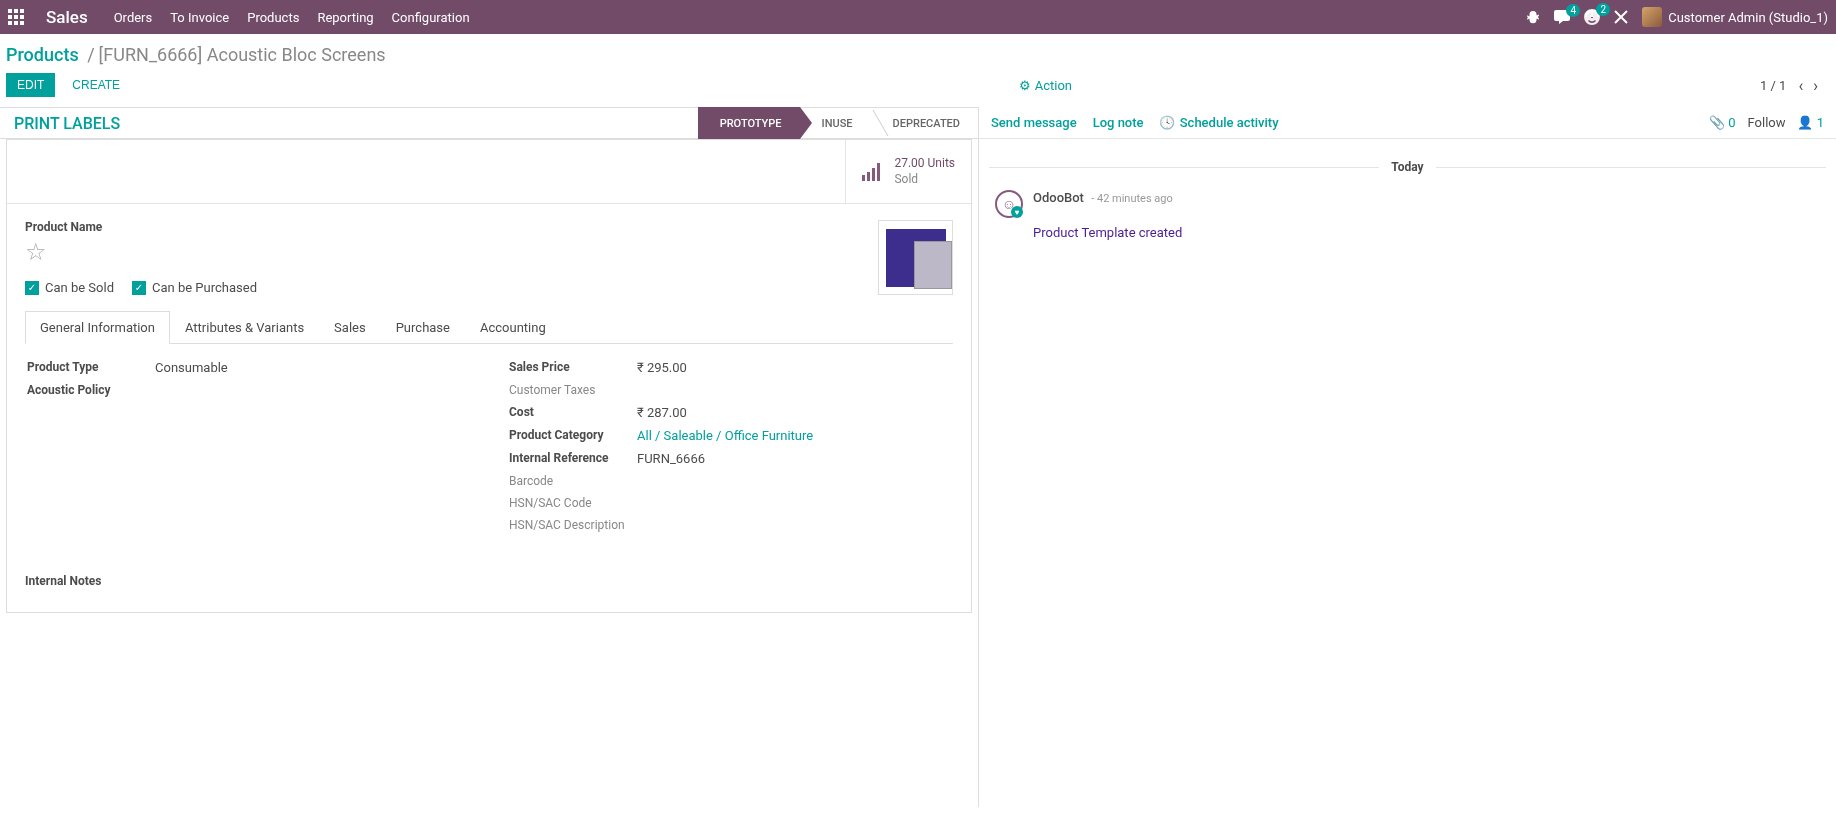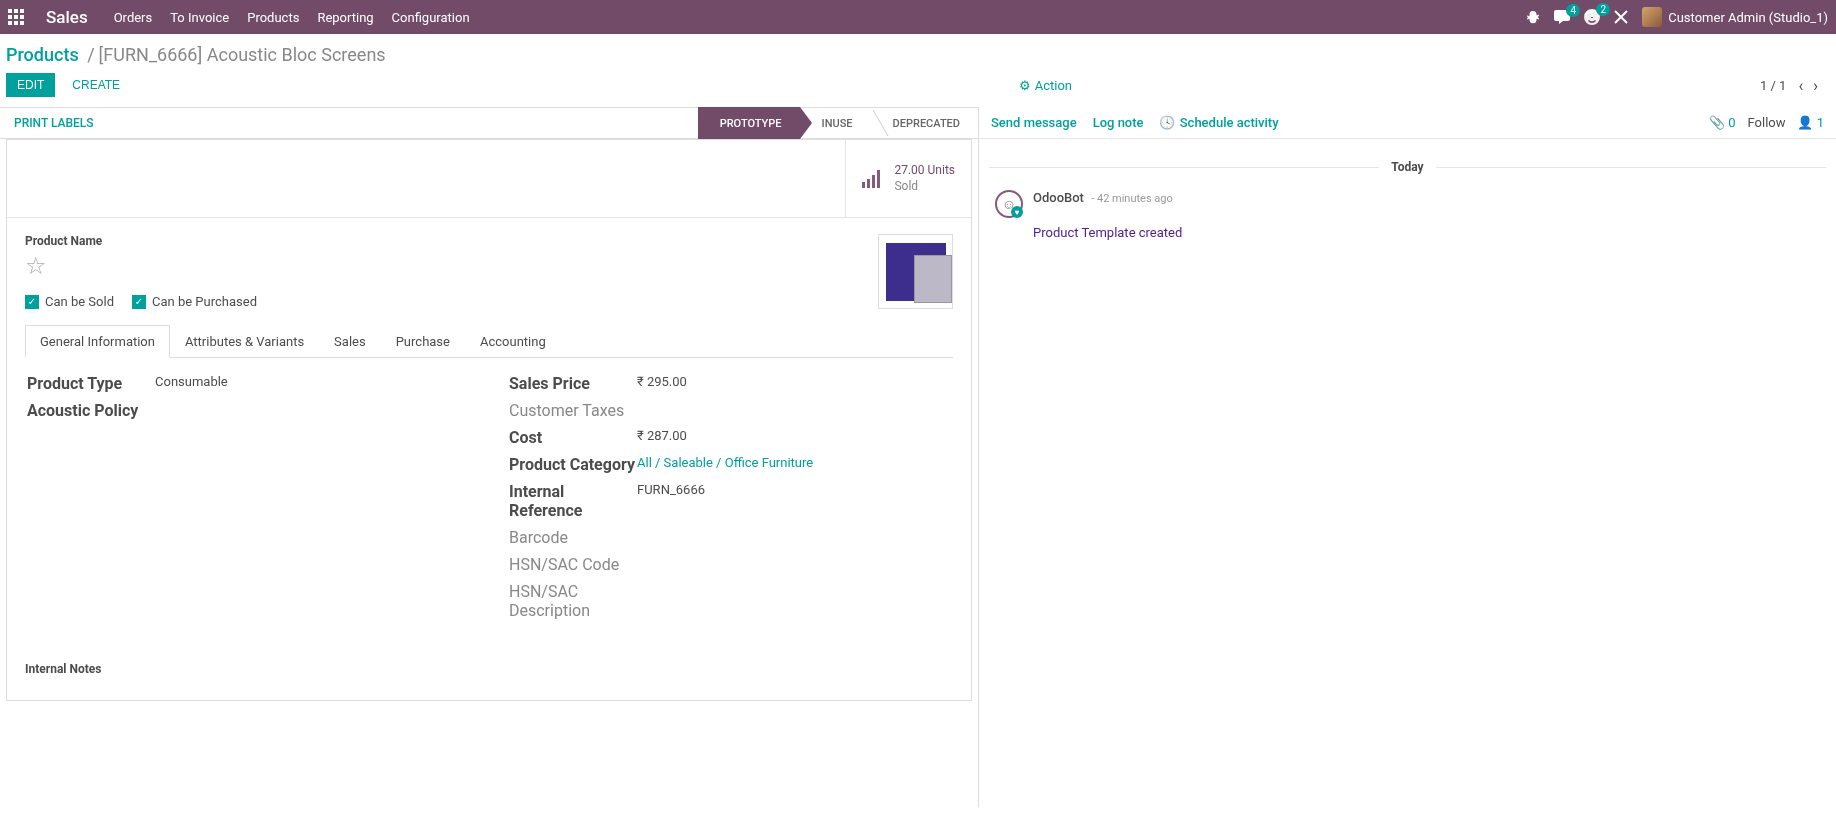--- a/index.html
+++ b/index.html
@@ -35,31 +35,31 @@
 .pager-arrows { display: flex; gap: 6px; }
 .pager-arrow { color: #4c4c4c; cursor: pointer; font-size: 16px; padding: 0 2px; }
 
 
 .main { display: flex; }
 .form-column { flex: 0 0 978px; }
 .chatter-column { flex: 1; border-left: 1px solid #ddd; min-height: 700px; background: #fff; }
 
 
 .statusbar-row { border-top: 1px solid #ddd; border-bottom: 1px solid #ddd; display: flex; align-items: center; height: 32px; }
-.print-labels { color: #00A09D; font-weight: 500; padding: 0 14px; cursor: pointer; font-size: 12px; }
+.print-labels { color: #00A09D; font-weight: 500; padding: 0 14px; cursor: pointer; font-size: 16px; }
 .status-steps { margin-left: auto; display: flex; align-items: stretch; height: 32px; }
 .step { position: relative; padding: 0 18px 0 22px; display: flex; align-items: center; font-size: 11px; font-weight: 500; color: #666; border: 0; }
 .step.active { background: #714B67; color: #fff; }
 .step.active::after { content: ""; position: absolute; right: -12px; top: 0; border-top: 16px solid transparent; border-bottom: 16px solid transparent; border-left: 12px solid #714B67; z-index: 2; }
 .step.inactive::after { content: ""; position: absolute; right: -10px; top: 3px; width: 1px; height: 26px; border-right: 1px solid #ccc; transform: skewX(30deg);}
 .step.inactive::before { content: ""; position: absolute; right: -10px; bottom: 3px; width: 1px; height: 26px; }
 .sheet { border: 1px solid #ddd; margin: 0 6px 12px 6px; background: #fff; }
 
 .button-box { display: flex; justify-content: flex-end; border-bottom: 1px solid #e5e5e5; }
-.stat-btn { border-left: 1px solid #e5e5e5; padding: 23px 16px; display: flex; align-items: center; gap: 10px; cursor: pointer; min-width: 120px; }
+.stat-btn { border-left: 1px solid #e5e5e5; padding: 16px 16px; display: flex; align-items: center; gap: 10px; cursor: pointer; min-width: 120px; }
 .stat-icon { color: #714B67; font-size: 20px; }
 .stat-text { font-size: 12px; line-height: 1.3; }
 .stat-value { color: #714B67; font-weight: 400; }
 .stat-label { color: #888; }
 
 .sheet-body { padding: 16px 18px 24px 18px; }
 .title-block { display: flex; align-items: flex-start; }
 .title-left { flex: 1; }
 .prod-name-label { font-size: 12px; font-weight: 700; color: #4c4c4c; }
 .title-row { display: flex; align-items: center; gap: 8px; margin-top: 4px; }
@@ -74,21 +74,21 @@
 
 
 .tabs { display: flex; border-bottom: 1px solid #ddd; margin-top: 16px; }
 .tab { padding: 8px 14px; border: 1px solid transparent; border-bottom: 0; cursor: pointer; font-size: 13px; color: #4c4c4c; }
 .tab.active { border-color: #ddd; border-bottom: 1px solid #fff; margin-bottom: -1px; color: #4c4c4c; font-weight: 400; background:#fff;}
 
 
 .fields-grid { display: flex; gap: 40px; padding: 16px 2px 10px 2px; }
 .col { flex: 1; }
 .field-row { display: flex; margin-bottom: 8px; align-items: flex-start; }
-.field-label { width: 128px; font-size: 16px; font-weight: 700; color: #4c4c4c; flex-shrink: 0; padding-top: 0; }
+.field-label { width: 128px; font-size: 12px; font-weight: 700; color: #4c4c4c; flex-shrink: 0; padding-top: 0; }
 .field-label.muted { color: #888; font-weight: 400; }
 .field-value { font-size: 13px; color: #4c4c4c; }
 .field-value.link { color: #00A09D; cursor: pointer; }
 .help-text { font-size: 12px; color: #888; font-style: italic; margin-top: 6px; max-width: 290px; line-height: 1.5; }
 
 .internal-notes-label { font-size: 12px; font-weight: 700; margin-top: 24px; }
 
 
 .chatter-top { display: flex; align-items: center; padding: 6px 12px; border-bottom: 1px solid #e5e5e5; height: 32px; gap: 16px; }
 .chatter-link { color: #00A09D; font-weight: 500; cursor: pointer; font-size: 13px; }

